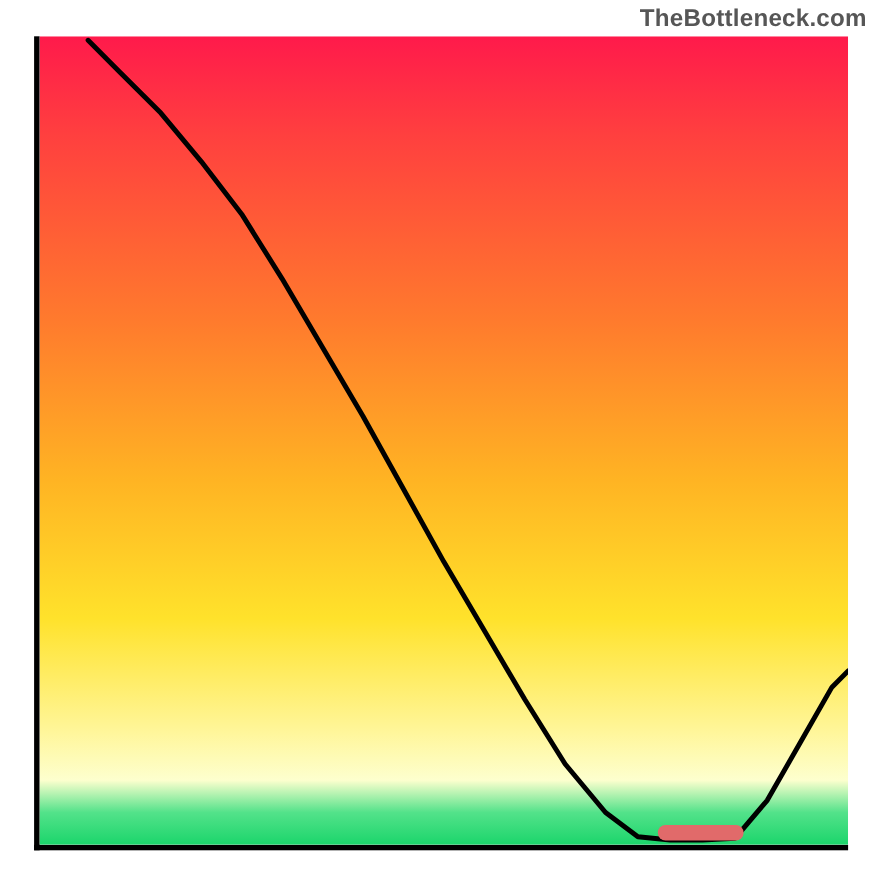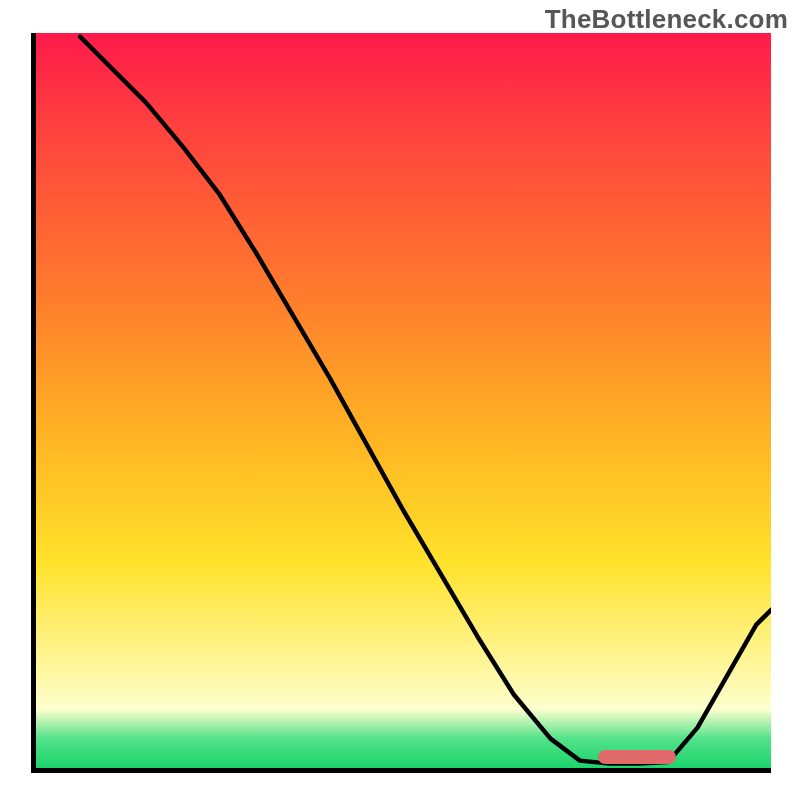--- a/index.html
+++ b/index.html
@@ -8,21 +8,21 @@
     position: relative;
     width: 800px;
     height: 800px;
     background: #fff;
   }
   .attribution {
     position: absolute;
     top: 4px;
     right: 12px;
     font-family: Arial, Helvetica, sans-serif;
-    font-size: 26px;
+    font-size: 22px;
     font-weight: bold;
     color: #565656;
     letter-spacing: 0.2px;
     margin-left: 46px;
   }
   .plot {
     position: absolute;
     left: 31px;
     top: 33px;
     width: 740px;

